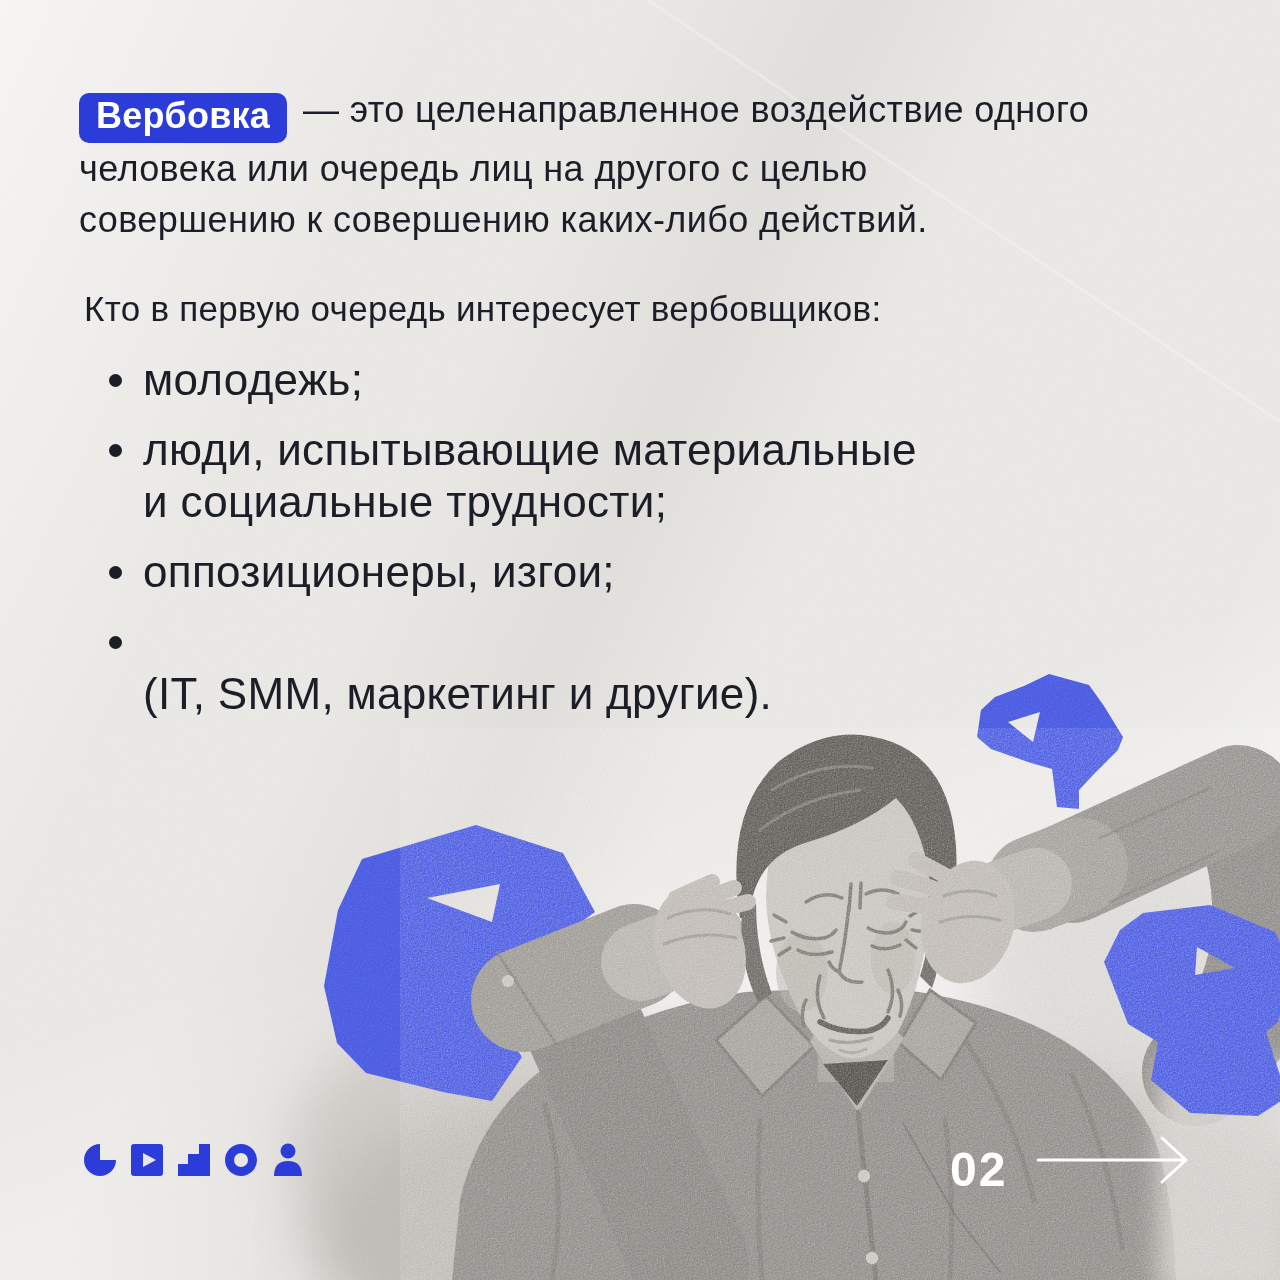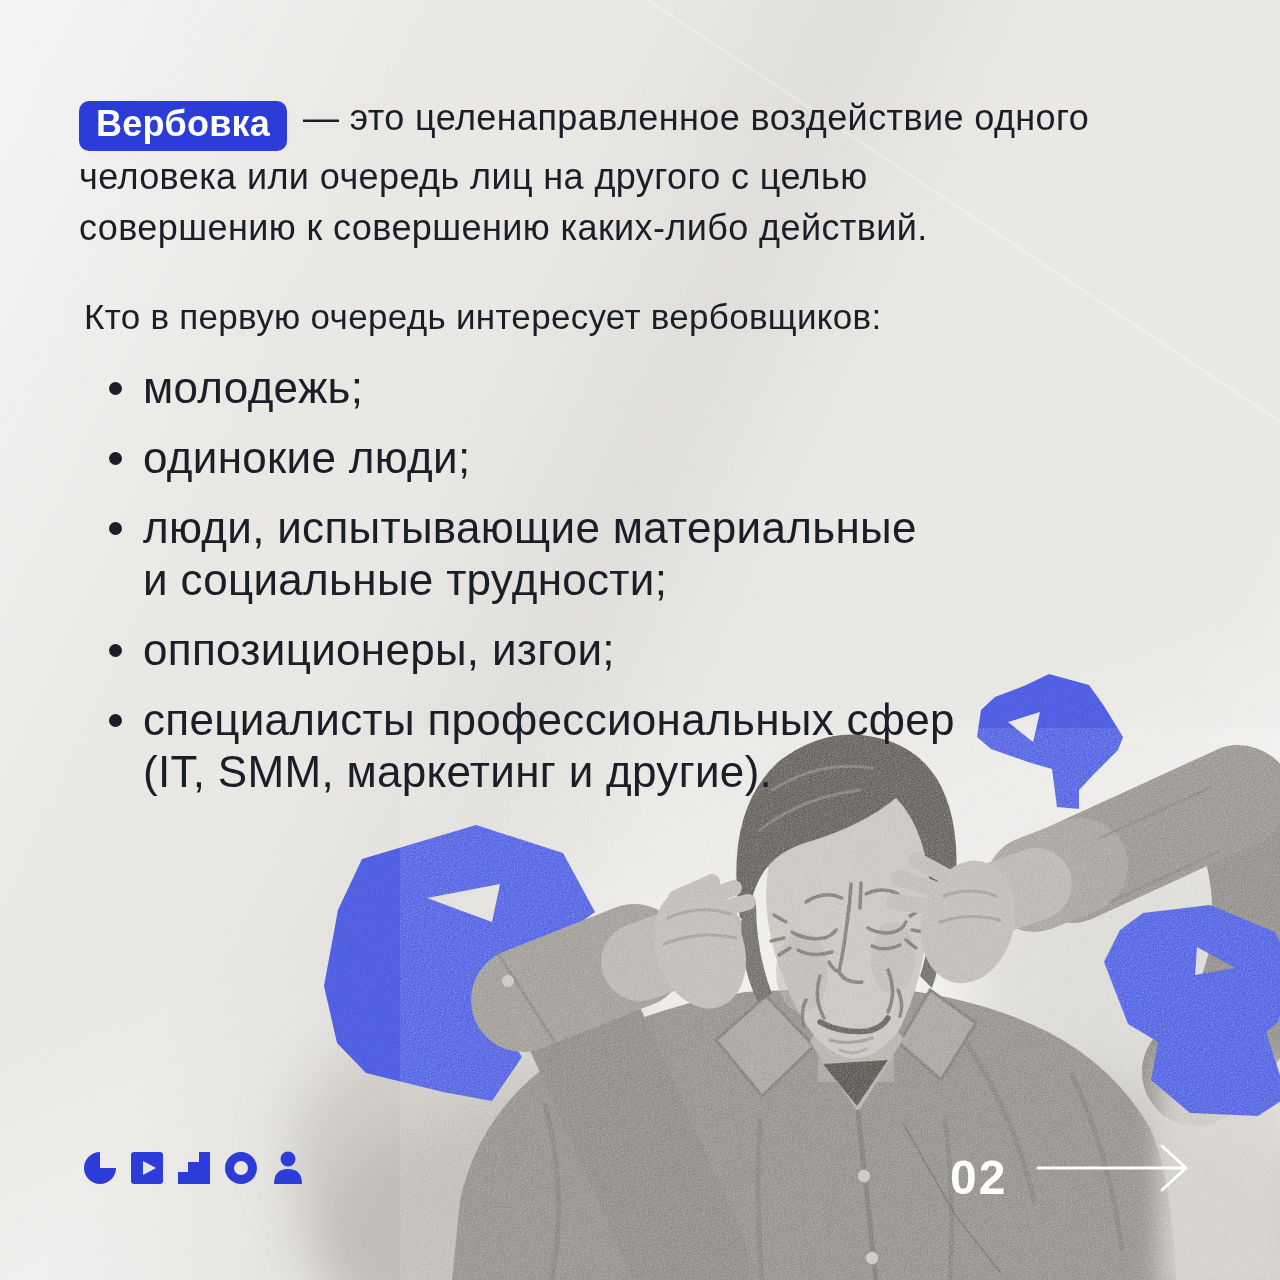--- a/index.html
+++ b/index.html
@@ -14,21 +14,21 @@
     background-color:var(--paper);
     background-image:
       linear-gradient(115deg, rgba(255,255,255,.55), rgba(255,255,255,0) 24%),
       linear-gradient(295deg, rgba(255,255,255,.45), rgba(255,255,255,0) 20%),
       linear-gradient(115deg, rgba(198,195,190,0) 34%, rgba(198,195,190,.28) 46%, rgba(198,195,190,0) 56%),
       linear-gradient(160deg, rgba(255,255,255,0) 60%, rgba(255,255,255,.4) 78%, rgba(255,255,255,0) 92%);
     font-family:"Liberation Sans", sans-serif;
     color:var(--text-dark);
   }
   .scene{position:absolute;left:0;top:0;width:1280px;height:1280px;z-index:1;}
-  .content{position:absolute;left:0;top:8px;width:1280px;height:1080px;z-index:2;}
+  .content{position:absolute;left:0;top:0;width:1280px;height:1080px;z-index:2;}
 
   .definition{
     position:absolute;left:79px;top:84px;margin:0;
     font-size:36px;line-height:51px;font-weight:400;letter-spacing:.4px;
     color:var(--text-dark);
   }
   .term-badge{
     display:inline-block;background:var(--accent-blue);color:#ffffff;
     font-weight:700;line-height:46px;padding:0 17px 4px 17px;border-radius:10px;
     margin-right:16px;vertical-align:-6px;letter-spacing:.2px;
@@ -166,31 +166,28 @@
     <span>совершению к совершению каких-либо действий.</span>
   </p>
 
   <h2 class="list-heading">Кто в первую очередь интересует вербовщиков:</h2>
 
   <ul class="bullets">
     <li>
       <span>молодежь;</span>
     </li>
     <li>
-      <span>одинокие люди;</span>
-    </li>
-    <li>
       <span>люди, испытывающие материальные</span><br>
       <span>и социальные трудности;</span>
     </li>
     <li>
       <span>оппозиционеры, изгои;</span>
     </li>
     <li>
-      <span>специалисты профессиональных сфер</span><br>
+      <br>
       <span>(IT, SMM, маркетинг и другие).</span>
     </li>
   </ul>
 
   <div class="logo">
     <svg viewBox="0 0 34 34">
       <path class="fillb" d="M17,1 A16,16 0 1 0 33,17 L17,17 Z"></path>
     </svg>
     <svg viewBox="0 0 34 34">
       <rect class="fillb" x="1" y="1" width="32" height="32" rx="3"></rect>

